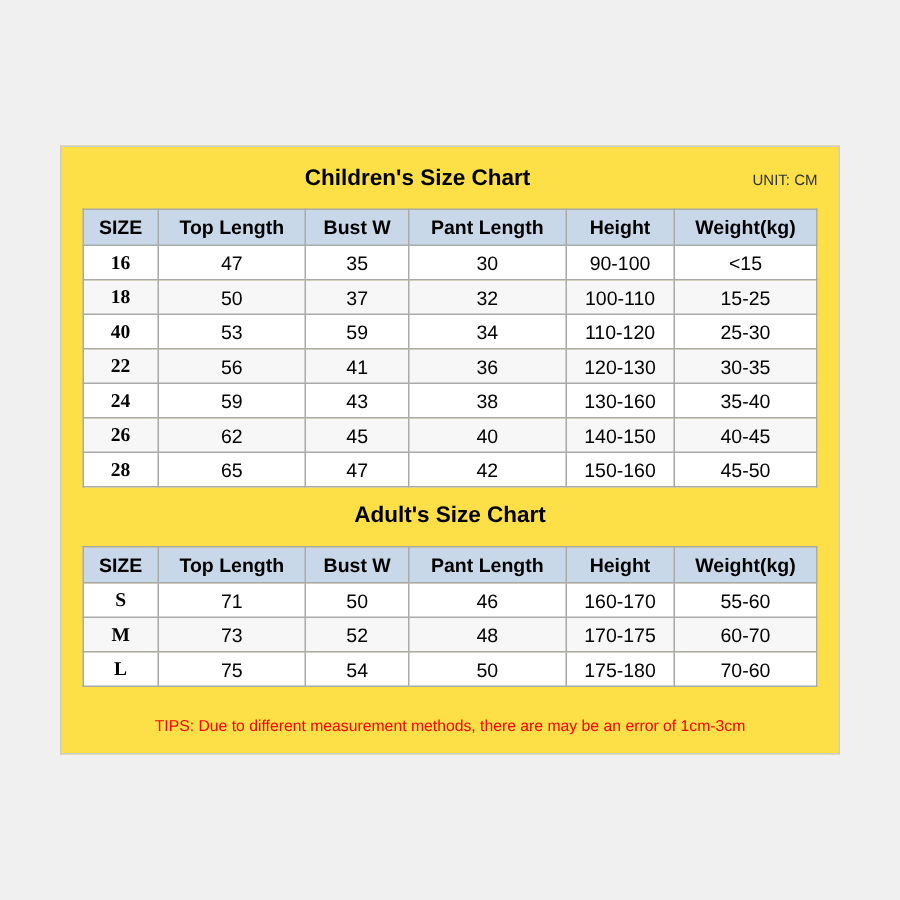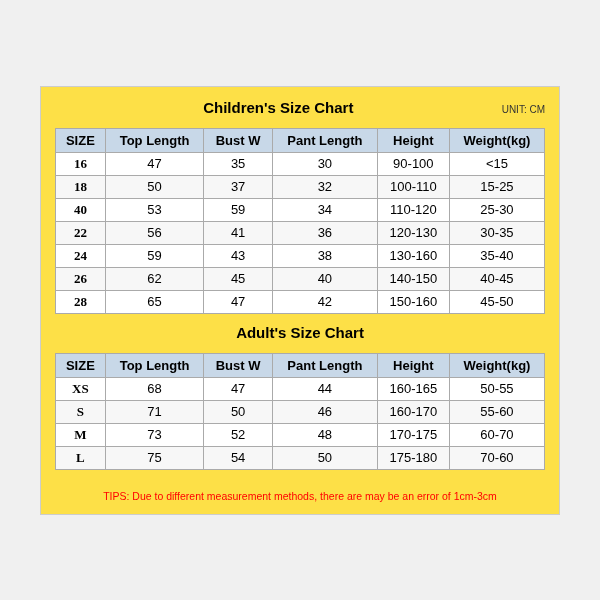--- a/index.html
+++ b/index.html
@@ -161,28 +161,20 @@
       <tr>
         <th>SIZE</th>
         <th>Top Length</th>
         <th>Bust W</th>
         <th>Pant Length</th>
         <th>Height</th>
         <th>Weight(kg)</th>
       </tr>
     </thead>
     <tbody id="adult-tbody">
-    <tr>
-          <td>XS</td>
-          <td>68</td>
-          <td>47</td>
-          <td>44</td>
-          <td>160-165</td>
-          <td>50-55</td>
-        </tr>
         <tr>
           <td>S</td>
           <td>71</td>
           <td>50</td>
           <td>46</td>
           <td>160-170</td>
           <td>55-60</td>
         </tr>
         <tr>
           <td>M</td>

